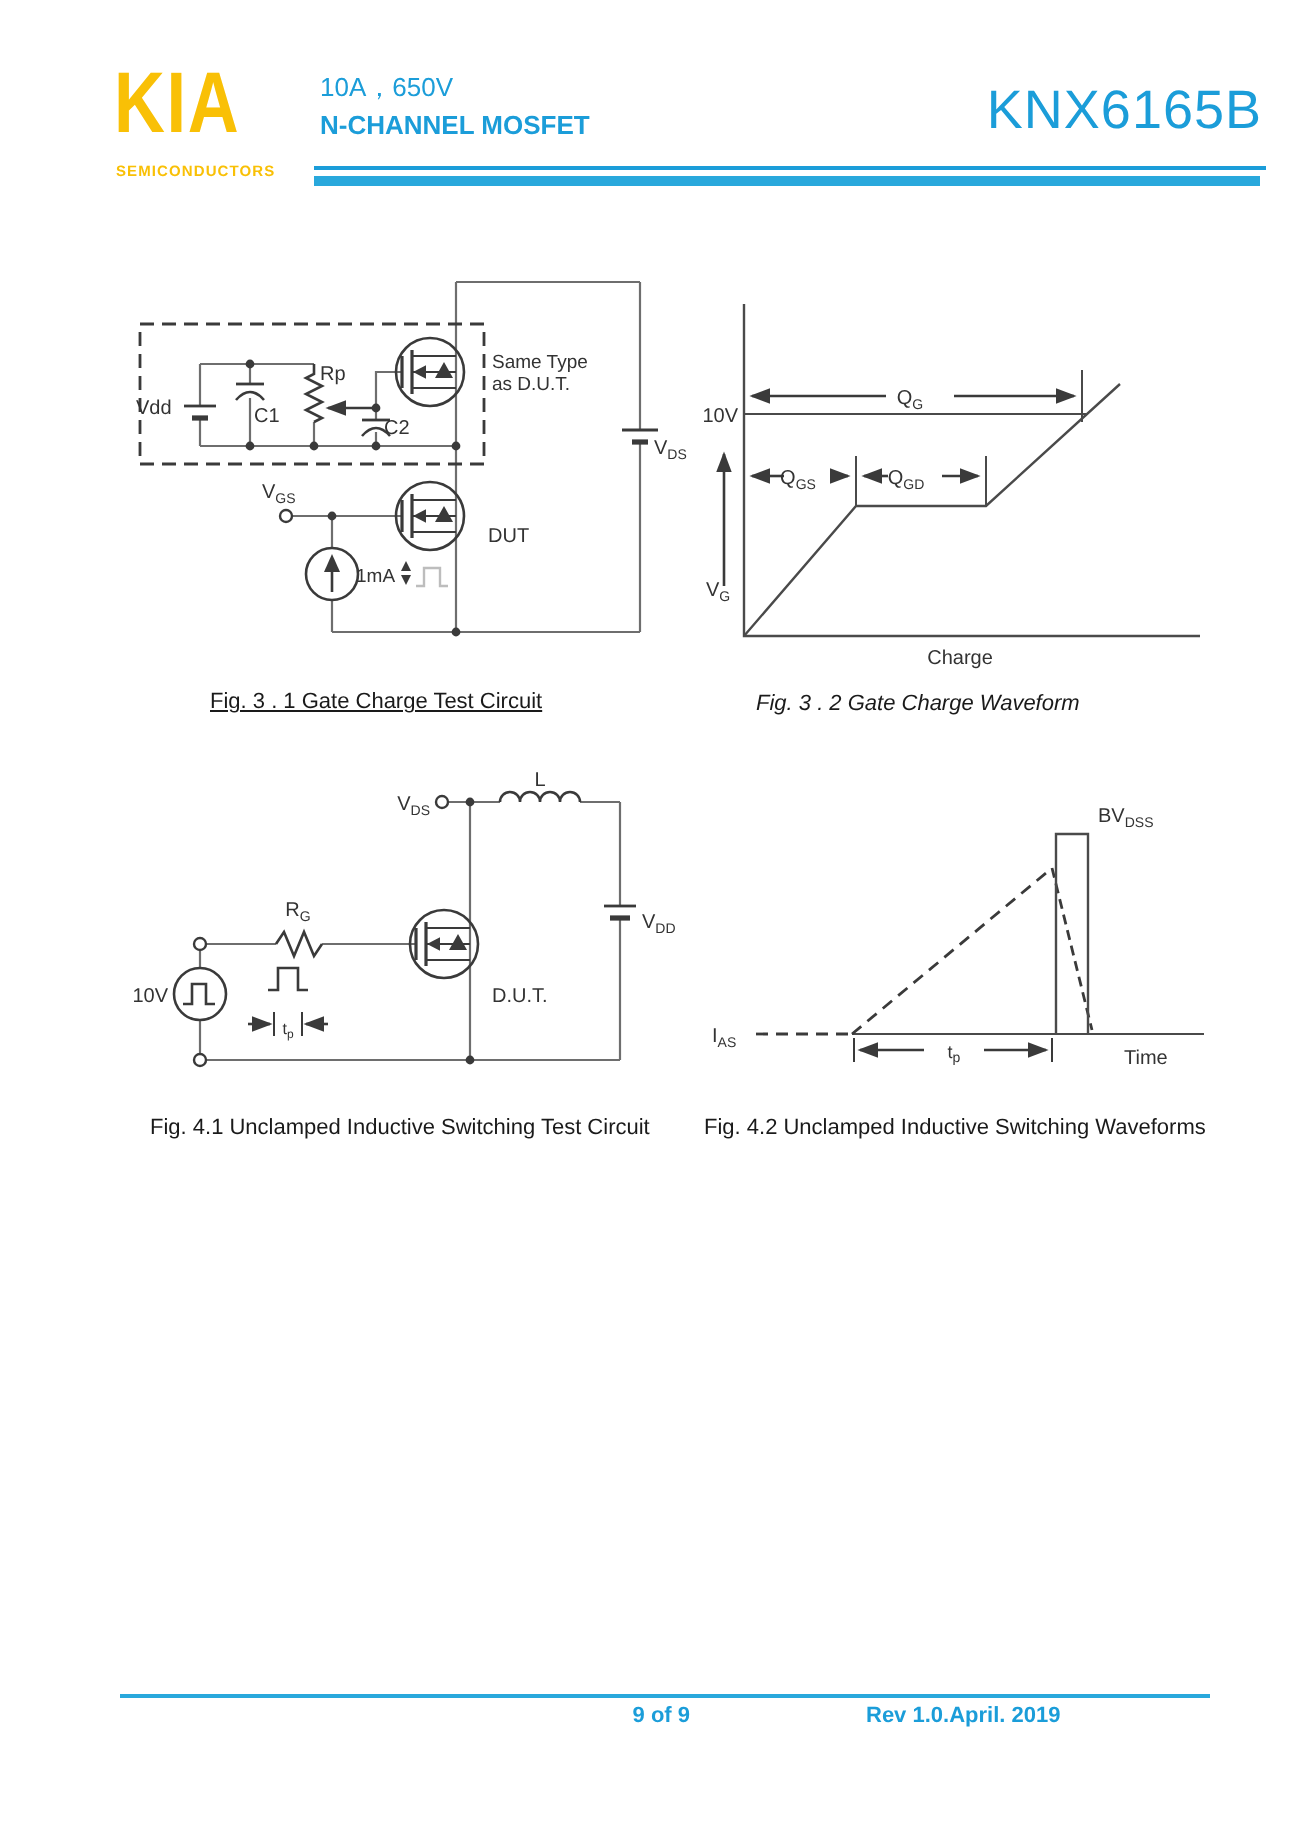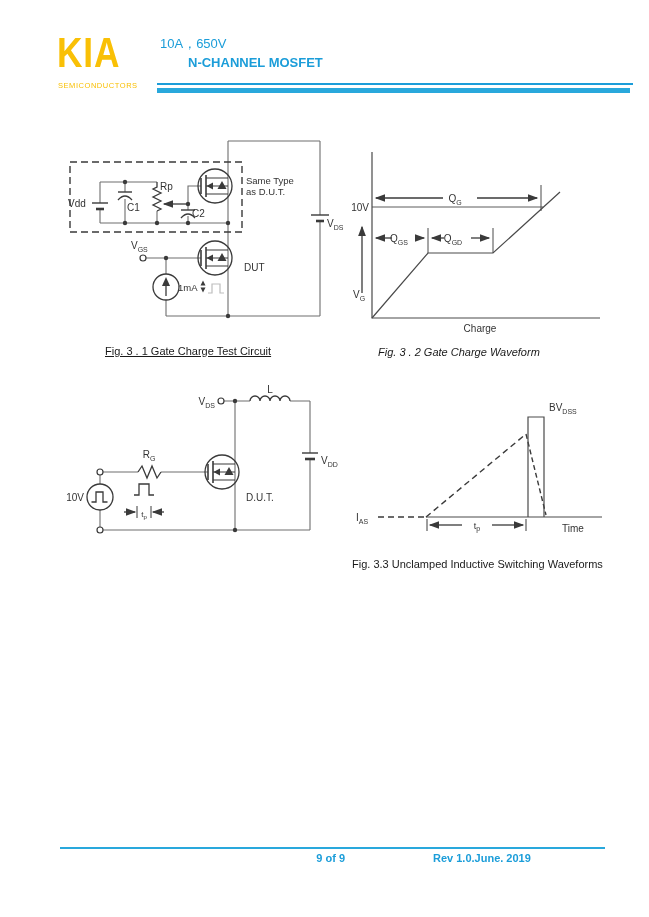--- a/index.html
+++ b/index.html
@@ -2,23 +2,23 @@
 <html><head>
 <meta charset="utf-8">
 <style>
   html,body{margin:0;padding:0;background:#e8e8e8;}
   #page{position:relative;width:649px;height:917px;background:#ffffff;margin:0 auto;
         font-family:"Liberation Sans",sans-serif;overflow:hidden;}
   .abs{position:absolute;}
   
   .logo{left:57px;top:28px;font-size:43px;font-weight:bold;color:#f9c006;
         transform:scaleX(.82);transform-origin:left top;letter-spacing:1px;}
-  .logo-sub{left:58px;top:81px;font-size:7.5px;font-weight:normal;color:#f9c006;letter-spacing:.55px;}
+  .logo-sub{left:58px;top:81px;font-size:7.5px;font-weight:bold;color:#f9c006;letter-spacing:.55px;}
   .rating{left:160px;top:35px;font-size:13px;font-weight:normal;color:#1b9dd9;}
-  .devtype{left:160px;top:55px;font-size:13px;font-weight:bold;color:#1b9dd9;margin-left:28px;}
+  .devtype{left:160px;top:55px;font-size:13px;font-weight:bold;color:#1b9dd9;}
   .part{right:18px;top:40px;font-size:27px;color:#1b9dd9;letter-spacing:.5px;}
   .hline-thin{left:157px;top:83px;width:476px;height:1.5px;background:#1b9dd9;}
   .hline-thick{left:157px;top:88px;width:473px;height:5px;background:#29a8dc;}
   
   .cap{font-size:11px;color:#1a1a1a;white-space:nowrap;}
   
   .fline{left:60px;top:847px;width:545px;height:1.5px;background:#29a8dc;}
   .fpage{left:275px;top:852px;width:70px;text-align:right;font-size:11px;font-weight:bold;color:#1b9dd9;}
   .frev{left:433px;top:852px;font-size:11px;font-weight:bold;color:#1b9dd9;}
   
@@ -36,20 +36,21 @@
 </style>
 </head>
 <body>
 
 <div id="page">
 
   <div class="abs logo">KIA</div>
   <div class="abs logo-sub">SEMICONDUCTORS</div>
   <div class="abs rating">10A，650V</div>
   <div class="abs devtype">N-CHANNEL MOSFET</div>
+  <div class="abs part">KNX6165B</div>
   <div class="abs hline-thin"></div>
   <div class="abs hline-thick"></div>
 
   <svg class="abs" style="left:60px;top:130px;" width="290" height="205" viewBox="0 0 290 205">
     <defs>
       <marker id="a1" markerWidth="9" markerHeight="8" refX="7" refY="3" orient="auto">
         <path d="M0,0 L8,3 L0,6 Z" fill="#3a3a3a"></path>
       </marker>
       <g id="mos">
         <circle cx="0" cy="0" r="17" class="comp"></circle>
@@ -218,20 +219,21 @@
     </g>
 
     <text x="155" y="20" text-anchor="end"><tspan>V</tspan><tspan class="sub" dy="2.5">DS</tspan></text>
     <text x="210" y="8" text-anchor="middle">L</text>
     <text x="89" y="73" text-anchor="middle"><tspan>R</tspan><tspan class="sub" dy="2.5">G</tspan></text>
     <text x="24" y="116" text-anchor="end">10V</text>
     <text x="84" y="132" text-anchor="middle" style="font-size:8px"><tspan>t</tspan><tspan class="sub" dy="2" style="font-size:6px">p</tspan></text>
     <text x="186" y="116">D.U.T.</text>
     <text x="261" y="79"><tspan>V</tspan><tspan class="sub" dy="2.5">DD</tspan></text>
   </svg>
+  <div class="abs cap" style="left:75px;top:558px;">Fig. 4.1 Unclamped Inductive Switching Test Circuit</div>
 
   <svg class="abs" style="left:350px;top:395px;" width="280" height="150" viewBox="0 0 280 150">
     <defs>
       <marker id="a4" markerWidth="9" markerHeight="8" refX="7" refY="3" orient="auto">
         <path d="M0,0 L8,3 L0,6 Z" fill="#3a3a3a"></path>
       </marker>
     </defs>
     <path d="M76,122 H252" stroke="#4a4a4a" stroke-width="1.1" fill="none"></path>
     <g>
       <path d="M28,122 H76" stroke="#3a3a3a" stroke-width="1.4" fill="none" stroke-dasharray="6,4"></path>
@@ -242,19 +244,19 @@
     <g>
       <path d="M77,124 V136 M176,124 V136" stroke="#3a3a3a" stroke-width="1"></path>
       <path d="M112,130 L80,130" class="comp" marker-end="url(#a4)"></path>
       <path d="M142,130 L173,130" class="comp" marker-end="url(#a4)"></path>
     </g>
     <text x="6" y="126"><tspan>I</tspan><tspan class="sub" dy="2.5">AS</tspan></text>
     <text x="199" y="16"><tspan>BV</tspan><tspan class="sub" dy="2.5">DSS</tspan></text>
     <text x="212" y="137">Time</text>
     <text x="127" y="134" text-anchor="middle" style="font-size:9px"><tspan>t</tspan><tspan class="sub" dy="2">p</tspan></text>
   </svg>
-  <div class="abs cap" style="left:352px;top:558px;">Fig. 3.3 Unclamped Inductive Switching Waveforms</div>
+  <div class="abs cap" style="left:352px;top:558px;">Fig. 4.2 Unclamped Inductive Switching Waveforms</div>
 
   <div class="abs fline"></div>
   <div class="abs fpage">9 of 9</div>
-  <div class="abs frev">Rev 1.0.June. 2019</div>
+  <div class="abs frev">Rev 1.0.April. 2019</div>
 
 </div>
 
 </body></html>

